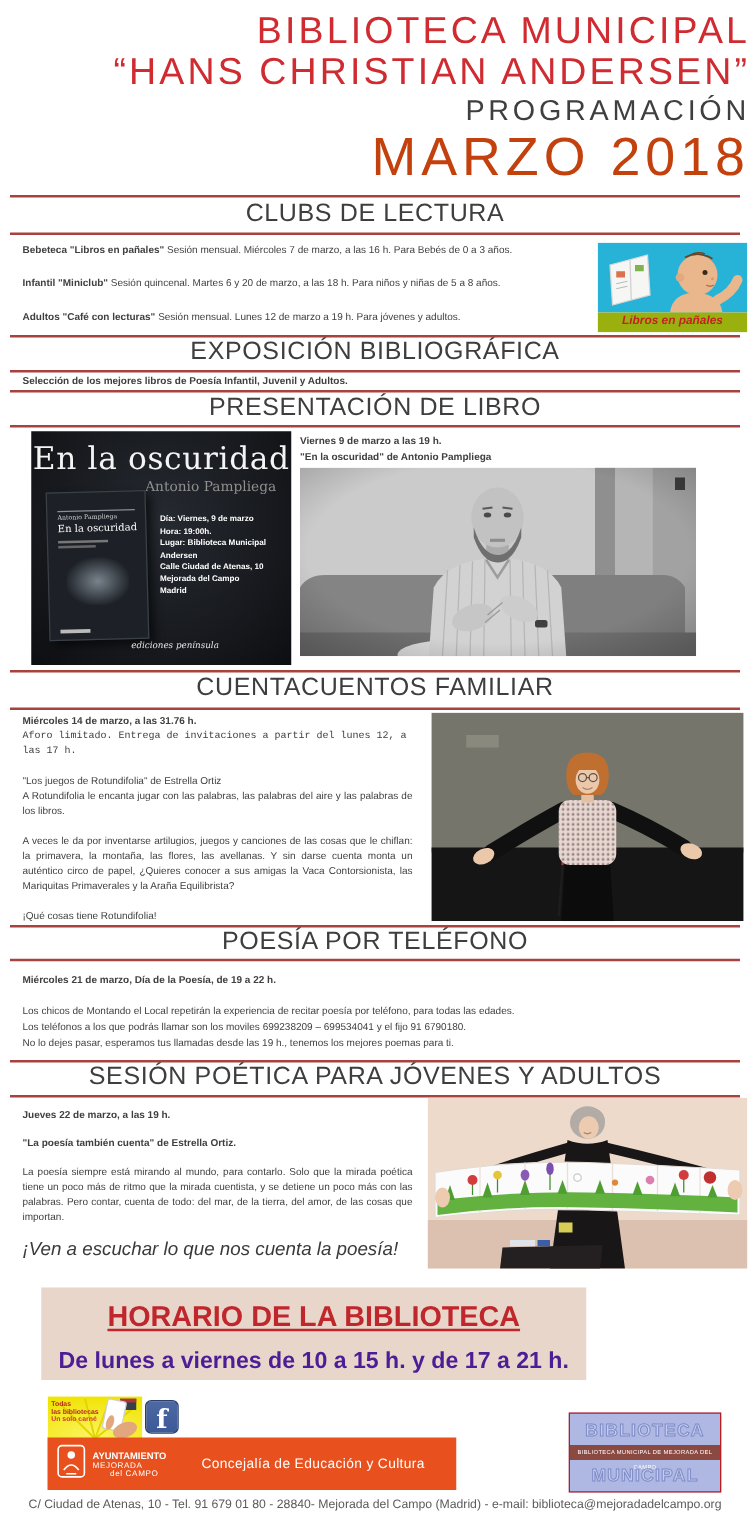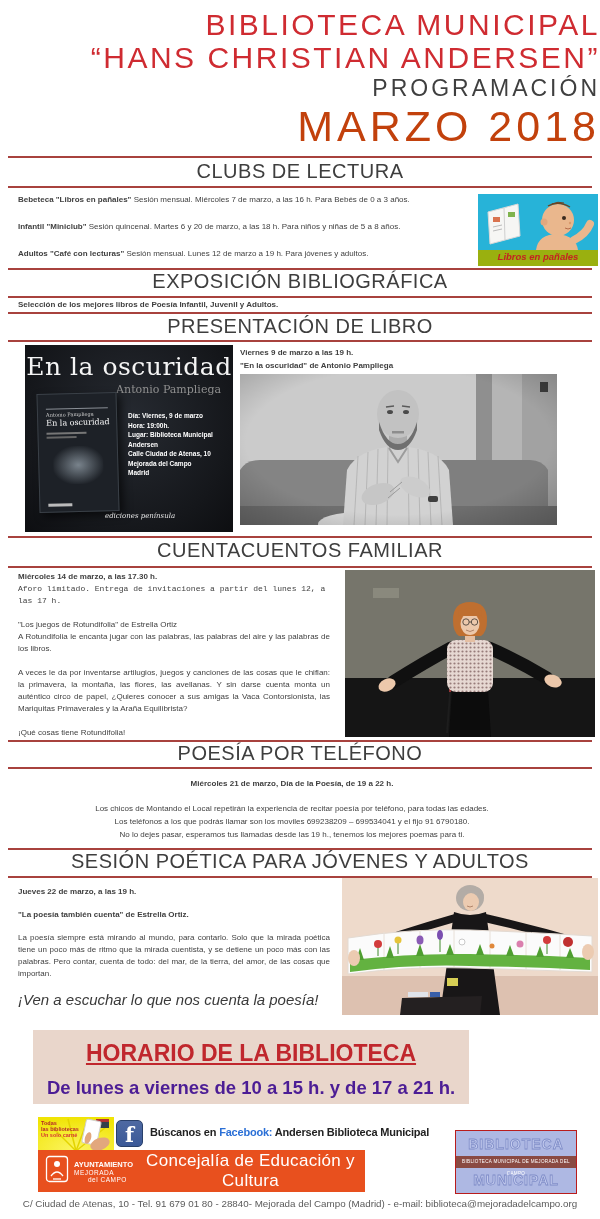--- a/index.html
+++ b/index.html
@@ -62,21 +62,21 @@
         text-align:center;overflow:hidden;}
   .fb-text{position:absolute;left:150px;top:1126px;font-size:11px;font-weight:700;letter-spacing:-.2px;color:#222;}
   .fb-blue{color:#2a6fd6;}
   .ayto-bar{position:absolute;left:38px;top:1150px;width:327px;height:42px;background:#e8501e;
         display:flex;align-items:center;}
   .ayto-logo{margin-left:7px;flex:0 0 auto;}
   .ayto-txt{margin-left:5px;color:#fff;flex:0 0 auto;width:62px;}
   .ayto-l1{font-size:7.5px;font-weight:700;}
   .ayto-l2{font-size:6.5px;letter-spacing:.5px;}
   .ayto-l3{font-size:6.5px;letter-spacing:.5px;text-indent:14px;}
-  .ayto-dept{flex:1;text-align:center;color:#fff;font-size:17px;letter-spacing:.3px;}
+  .ayto-dept{flex:1;text-align:center;color:#fff;font-size:11px;letter-spacing:.3px;}
   .bib-logo{position:absolute;left:455px;top:1130px;width:120px;height:62px;background:#aeb8e3;
         border:1px solid #b91c1c;}
   .bib-out{position:absolute;left:0;right:0;text-align:center;font-size:14px;font-weight:700;
         letter-spacing:1px;color:#c3cbee;-webkit-text-stroke:0.8px #7f8cc7;}
   .bib-band{position:absolute;left:0;right:0;top:25px;height:12px;background:#8a4a42;color:#fff;
         font-size:4.6px;line-height:12px;text-align:center;letter-spacing:.3px;}
   .address{position:absolute;left:0;right:0;top:1198px;text-align:center;font-size:9.8px;color:#5a5a5a;}
 </style>
 </head>
 <body>
@@ -214,21 +214,21 @@
       <ellipse cx="175" cy="113" rx="16" ry="9" fill="#cccccc" transform="rotate(25 175 113)"></ellipse>
       <line x1="150" y1="118" x2="162" y2="108" stroke="#9a9a9a" stroke-width="1"></line>
       <line x1="148" y1="124" x2="160" y2="114" stroke="#9a9a9a" stroke-width="1"></line>
       <rect x="188" y="122" width="10" height="6" rx="2" fill="#3f3f3f"></rect>
       <rect width="317" height="151" fill="url(#vig)"></rect>
     </svg>
   </div>
 
   <div class="sec" style="top:538px">CUENTACUENTOS FAMILIAR</div>
   <div class="abs body8" style="left:18px;top:571px;width:312px;">
-    <div class="b">Miércoles 14 de marzo, a las 17.30 h.</div>
+    <div class="b">Miércoles 14 de marzo, a las 31.76 h.</div>
     <div style="margin-bottom:12px;font-family:Liberation Mono, monospace;">Aforo limitado.  Entrega de invitaciones a partir del lunes 12, a las 17 h.</div>
     <div>"Los juegos de Rotundifolia" de Estrella Ortiz</div>
     <div class="just" style="margin-bottom:12px;">A Rotundifolia le encanta jugar con las palabras, las palabras del aire y las palabras de los libros.</div>
     <div class="just" style="margin-bottom:12px;">A veces le da por inventarse artilugios, juegos y canciones de las cosas que le chiflan: la primavera, la montaña, las flores, las avellanas. Y sin darse cuenta monta un auténtico circo de papel, ¿Quieres conocer a sus amigas la Vaca Contorsionista, las Mariquitas Primaverales y la Araña Equilibrista?</div>
     <div>¡Qué cosas tiene Rotundifolia!</div>
   </div>
 
   <div class="ph" style="left:345px;top:570px;width:250px;height:167px;">
     <svg viewBox="0 0 250 167" preserveAspectRatio="none">
       <defs>
@@ -254,21 +254,21 @@
       <path d="M112,48 Q118,38 125,38 Q132,38 138,48 Q134,42 125,42 Q116,42 112,48 Z" fill="#bf6f30"></path>
       <rect x="113" y="40" width="24" height="6" rx="3" fill="#bf6f30"></rect>
       <circle cx="121" cy="52" r="3.2" fill="none" stroke="#5e5248" stroke-width="1"></circle>
       <circle cx="129.5" cy="52" r="3.2" fill="none" stroke="#5e5248" stroke-width="1"></circle>
       <line x1="124" y1="52" x2="126.5" y2="52" stroke="#5e5248" stroke-width="1"></line>
       <path d="M121,60 Q125,63 129,60" stroke="#b0846a" stroke-width="1" fill="none"></path>
     </svg>
   </div>
 
   <div class="sec" style="top:741px">POESÍA POR TELÉFONO</div>
-  <div class="abs body8" style="left:18px;top:777px;width:548px;line-height:13px;text-align:center;">
+  <div class="abs body8" style="left:18px;top:777px;width:548px;line-height:13px;">
     <div class="b" style="margin-bottom:12px;">Miércoles 21 de marzo, Día de la Poesía, de 19 a 22 h.</div>
     <div>Los chicos de Montando el Local repetirán la experiencia de recitar poesía por teléfono, para todas las edades.</div>
     <div>Los teléfonos a los que podrás llamar son los moviles 699238209 – 699534041 y el fijo 91 6790180.</div>
     <div>No lo dejes pasar, esperamos tus llamadas desde las 19 h., tenemos los mejores poemas para ti.</div>
   </div>
 
   <div class="sec" style="top:849px">SESIÓN POÉTICA PARA  JÓVENES Y ADULTOS</div>
   <div class="abs body8" style="left:18px;top:886px;width:312px;">
     <div class="b" style="margin-bottom:11px;">Jueves 22 de marzo, a las 19 h.</div>
     <div class="b" style="margin-bottom:11px;">"La poesía también cuenta" de Estrella Ortiz.</div>
@@ -356,21 +356,20 @@
       <rect x="46" y="3" width="15" height="24" rx="2" fill="#ffffff" stroke="#d0d0d0" transform="rotate(12 53 15)"></rect>
       <ellipse cx="62" cy="27" rx="10" ry="6" fill="#e2a77d" transform="rotate(-20 62 27)"></ellipse>
       <ellipse cx="50" cy="21" rx="3" ry="6" fill="#e2a77d" transform="rotate(18 50 21)"></ellipse>
       <text x="3" y="8" font-family="Liberation Sans, sans-serif" font-size="5.5" font-weight="bold" fill="#b52a2a">Todas</text>
       <text x="3" y="14" font-family="Liberation Sans, sans-serif" font-size="5.5" font-weight="bold" fill="#b52a2a">las bibliotecas</text>
       <text x="3" y="20" font-family="Liberation Sans, sans-serif" font-size="5.5" font-weight="bold" fill="#d5352f">Un solo carné</text>
     </svg>
   </div>
 
   <div class="fb-icon">f</div>
-  <div class="fb-text"><span>Búscanos en </span><span class="fb-blue">Facebook:</span><span> Andersen Biblioteca Municipal</span></div>
 
   <div class="ayto-bar">
     <div class="ayto-logo">
       <svg width="24" height="28" viewBox="0 0 24 28">
         <rect x="1.5" y="1.5" width="21" height="25" rx="3" fill="none" stroke="#ffffff" stroke-width="1.3"></rect>
         <circle cx="12" cy="9" r="3" fill="#ffffff"></circle>
         <path d="M6,21 Q12,13 18,21" stroke="#ffffff" stroke-width="1.3" fill="none"></path>
         <line x1="8" y1="24" x2="16" y2="24" stroke="#ffffff" stroke-width="1.3"></line>
       </svg>
     </div>

